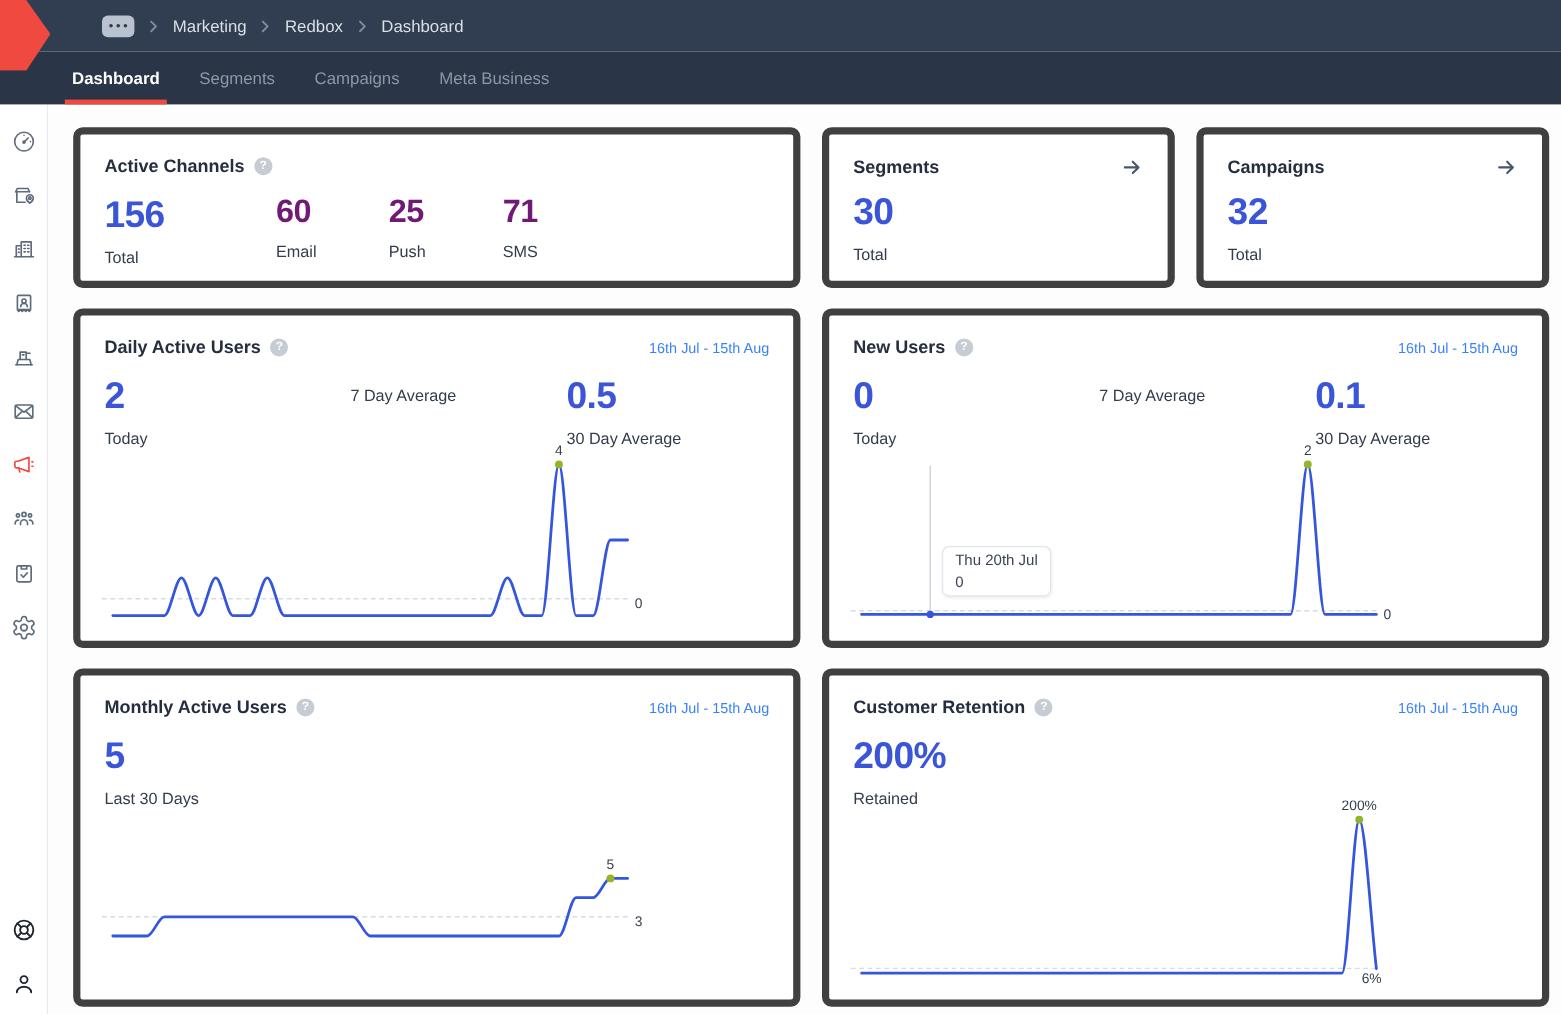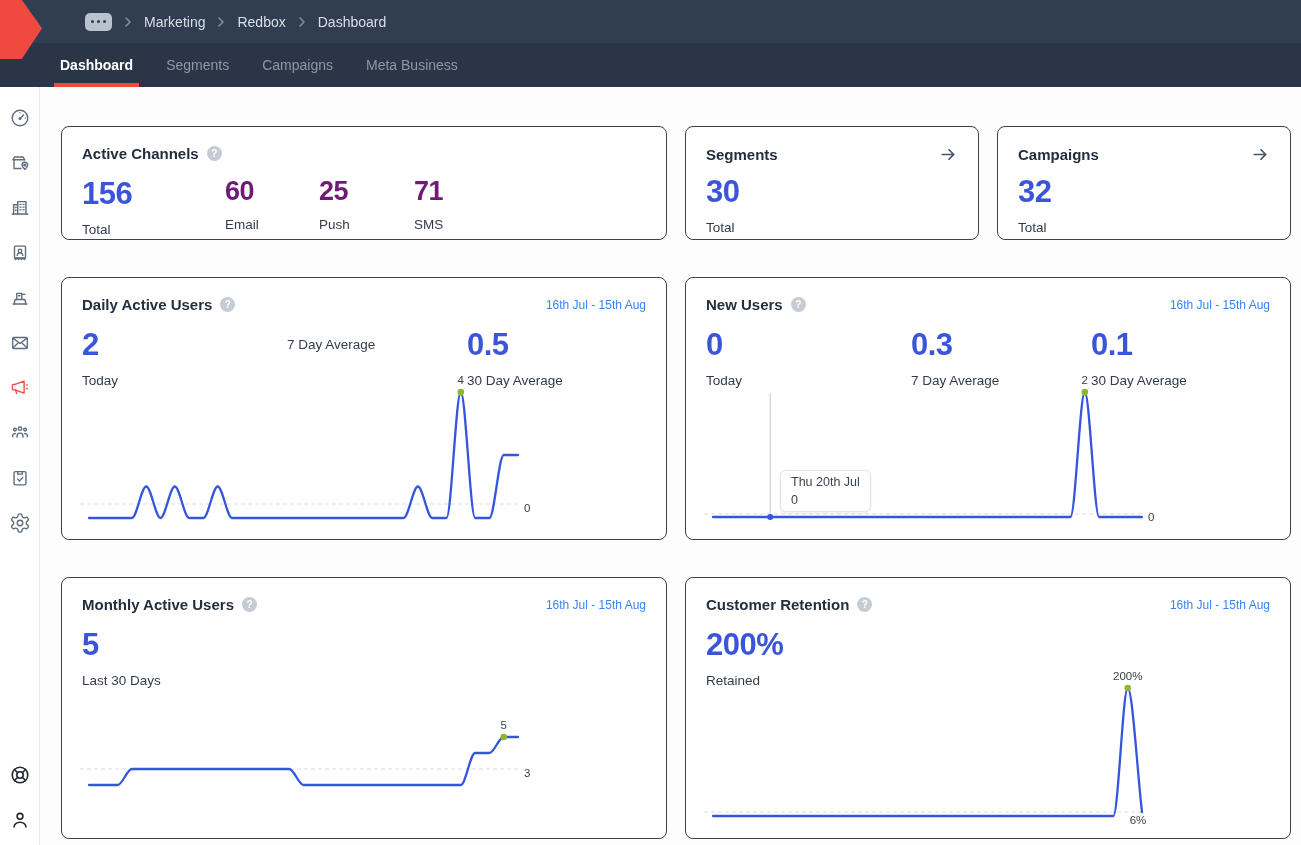--- a/index.html
+++ b/index.html
@@ -38,22 +38,22 @@
                   stroke-width:1.5; stroke-linecap:round; stroke-linejoin:round; }
   .nav-icon.active { color:#f04a40; }
   .nav-icon.dark { color:#1f2630; }
   .sb-spacer { flex:1; }
 
   
   .content { position:absolute; top:87px; left:40px; right:0; bottom:0; background:#fdfdfd;
              padding:19px 10px 0 21px; display:grid;
              grid-template-columns:606px 294px 294px;
              grid-template-rows:134px 283px 282px; column-gap:18px; row-gap:17px; }
-  .card { background:#fff; border:1px solid #404040; border-radius:8px; position:relative;
-          padding:18px 20px;margin-top:20px; }
+  .card { background:#fff; border:6px solid #404040; border-radius:8px; position:relative;
+          padding:18px 20px; }
   .card-head { display:flex; align-items:center; }
   .card-title { font-size:15px; font-weight:700; color:#252e3f; }
   .help { width:15px; height:15px; border-radius:50%; background:#c6ccd4; color:#fff;
           font-size:10px; font-weight:700; display:inline-flex; align-items:center;
           justify-content:center; margin-left:8px; }
   .range { margin-left:auto; font-size:12px; color:#3b82f6; }
   .arrow-btn { margin-left:auto; border:none; background:none; cursor:pointer; padding:0;
                display:flex; }
   .arrow-btn svg { width:19px; height:19px; stroke:#46566b; stroke-width:1.8; fill:none;
                    stroke-linecap:round; stroke-linejoin:round; }
@@ -303,21 +303,20 @@
         <h2 class="card-title">New Users</h2>
         <span class="help">?</span>
         <span class="range">16th Jul - 15th Aug</span>
       </div>
       <div class="stats">
         <div class="w205">
             <div class="stat-val">0</div>
             <div class="stat-lab">Today</div>
           </div>
         <div class="w180">
-            <div class="stat-val">0.3</div>
             <div class="stat-lab">7 Day Average</div>
           </div>
         <div>
             <div class="stat-val">0.1</div>
             <div class="stat-lab">30 Day Average</div>
           </div>
       </div>
       <svg class="chart-svg" viewBox="0 0 606 160">
           <line x1="18" x2="458" y1="141" y2="141" stroke="#d8dbe0" stroke-width="1.2" stroke-dasharray="4 3"></line>
           <text x="462" y="148" class="c-text">0</text>

